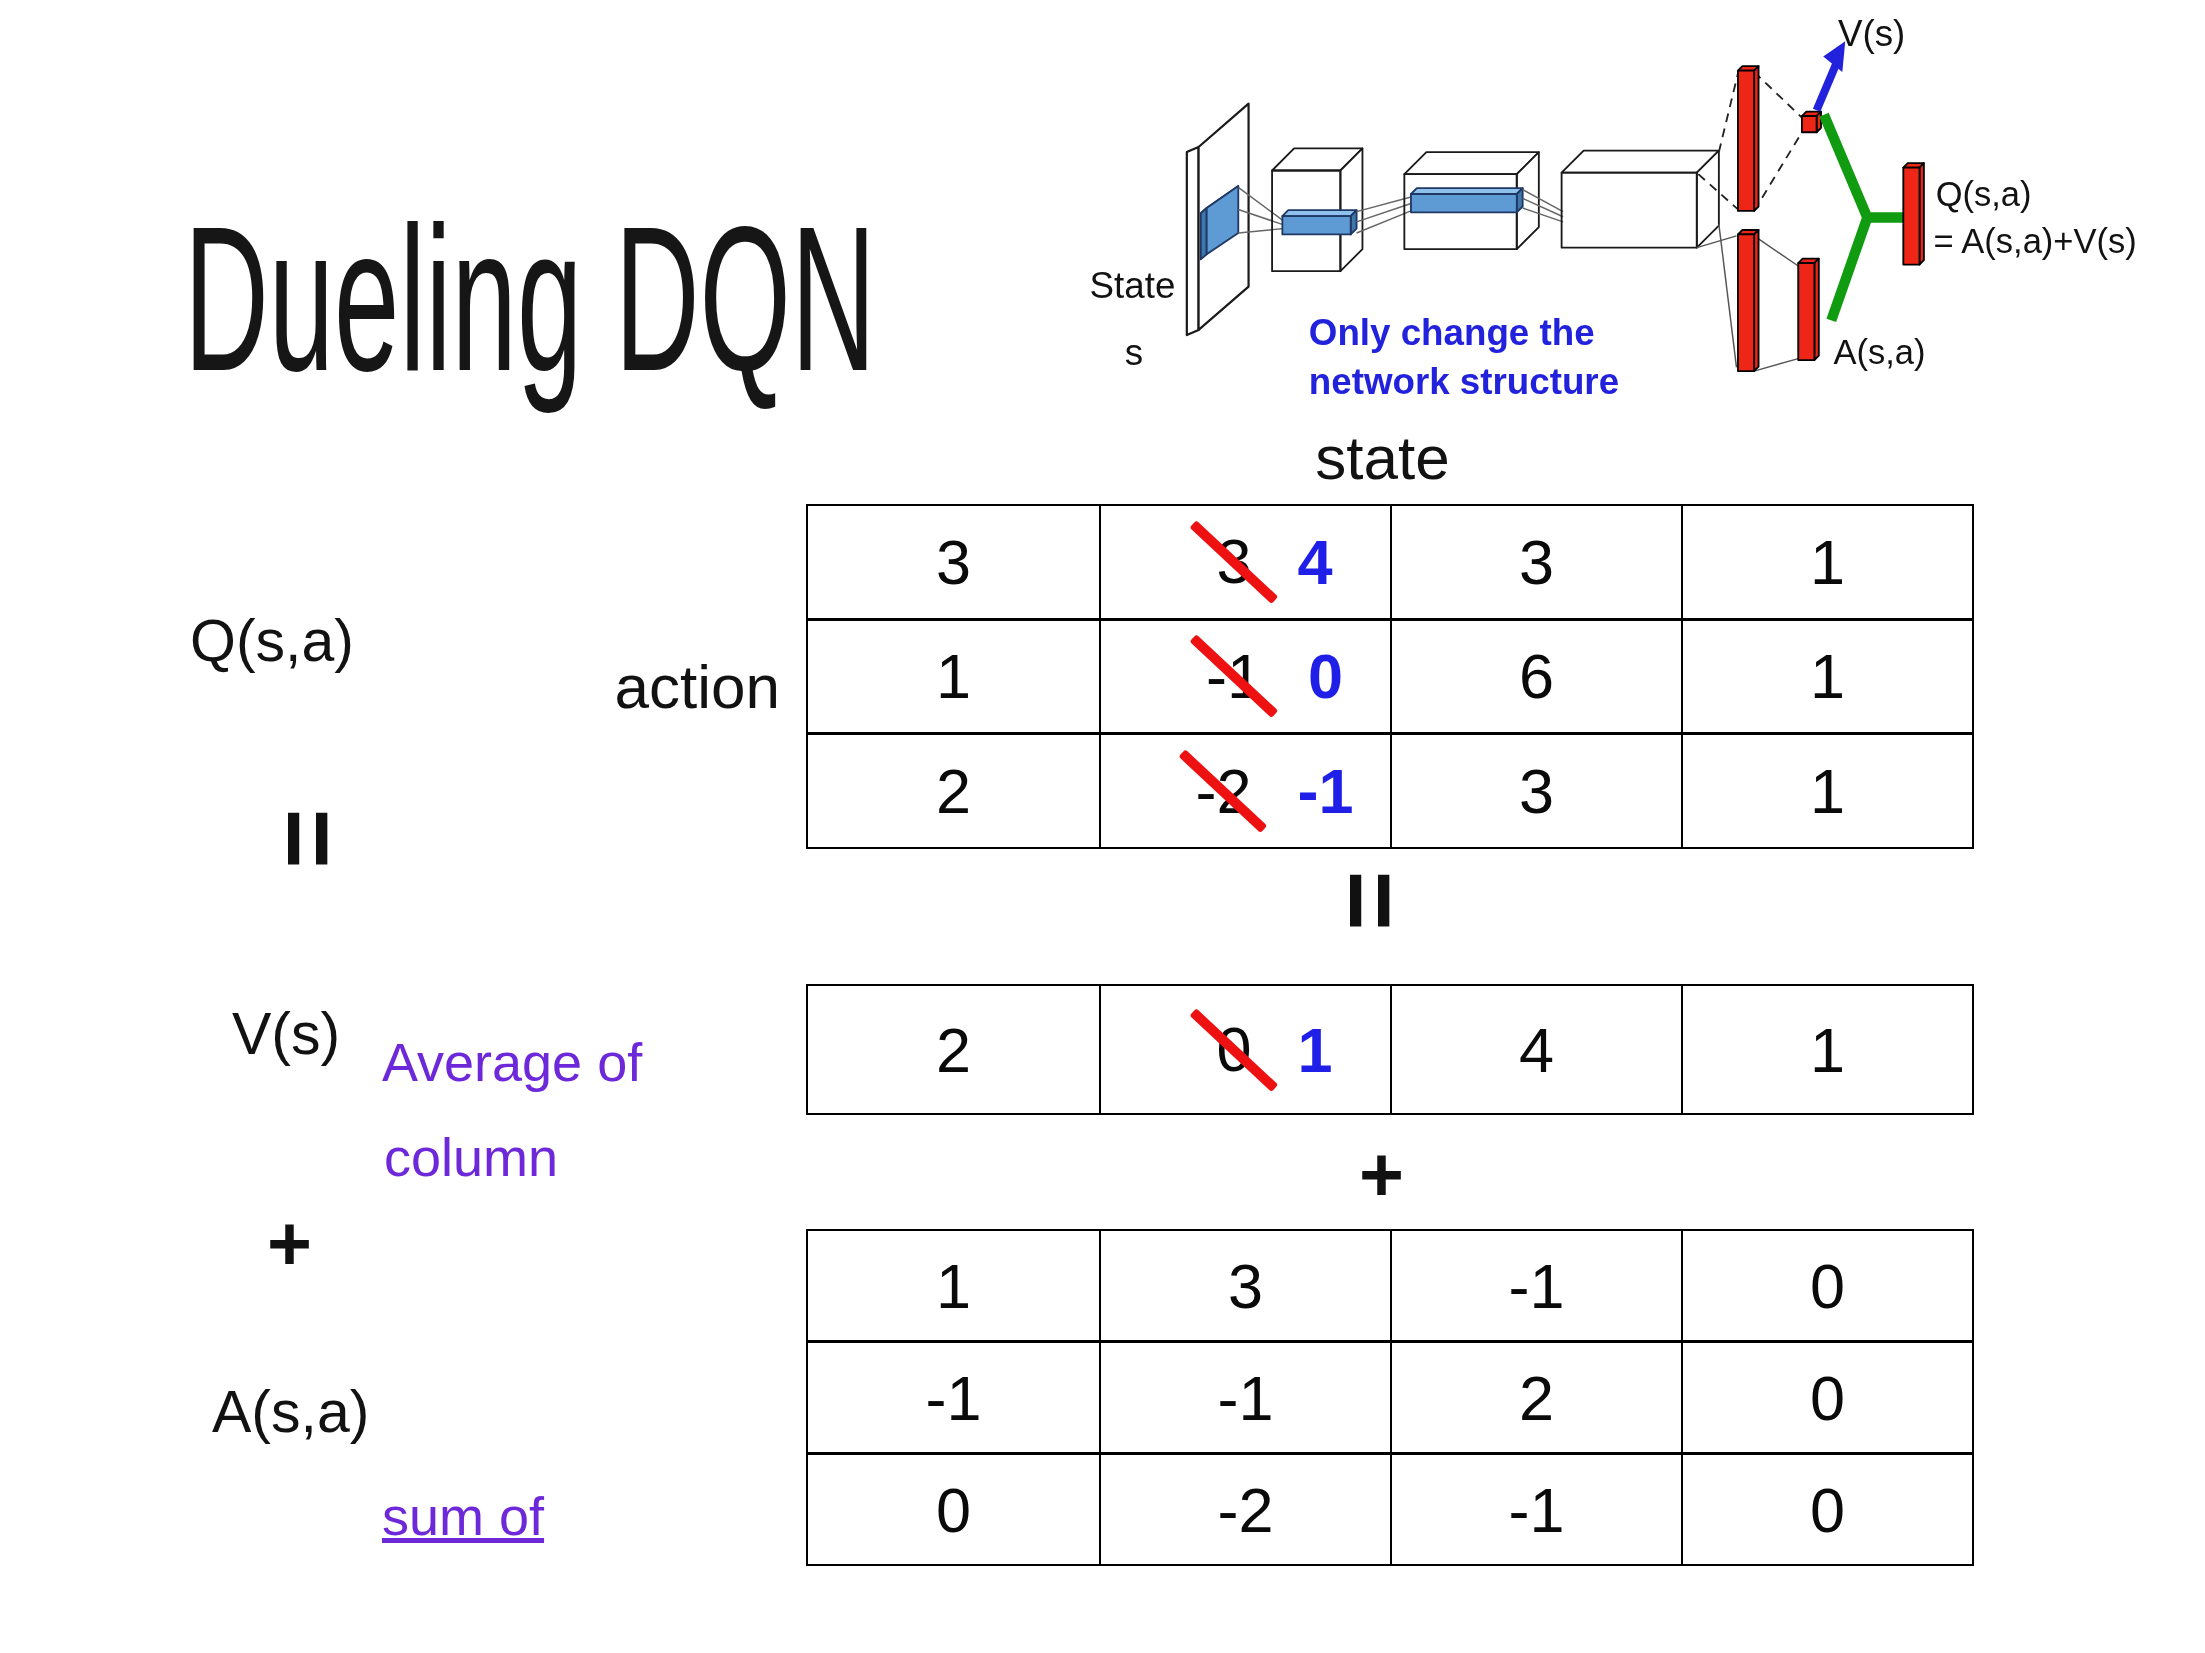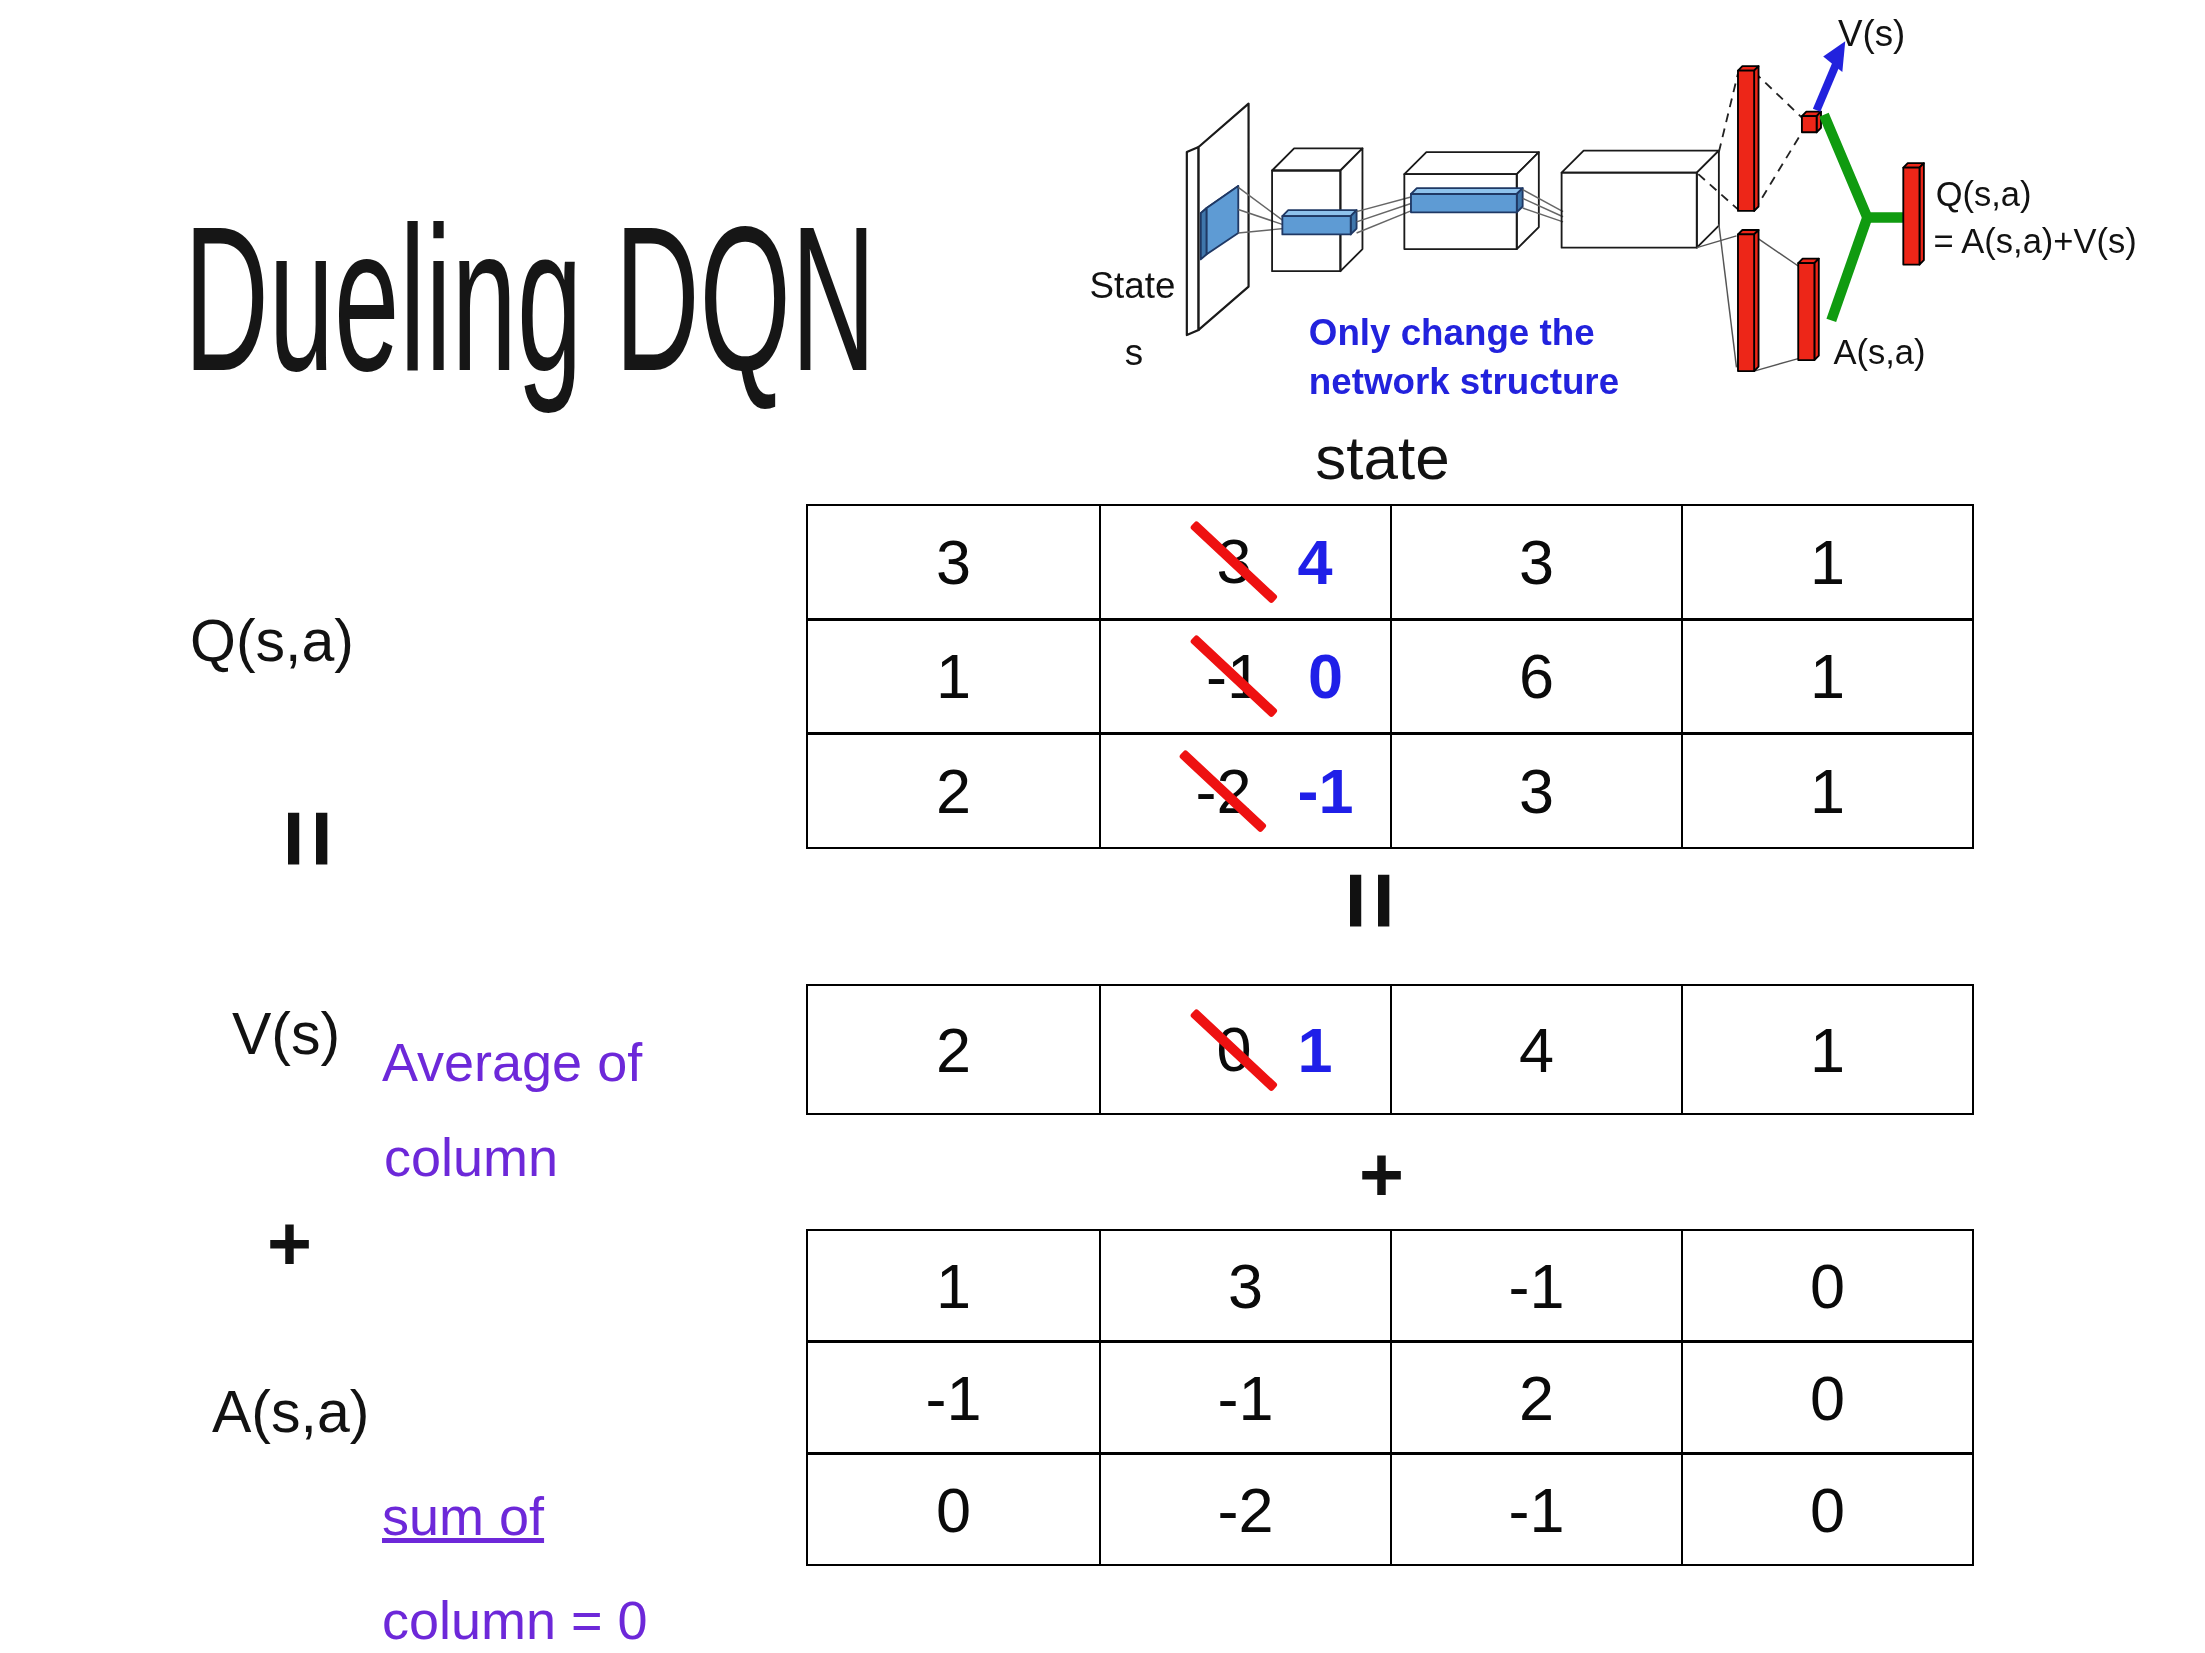--- a/index.html
+++ b/index.html
@@ -157,34 +157,34 @@
 
     <text x="1050" y="62" font-size="50" fill="#121212">V(s)</text>
     <text x="1183" y="281" font-size="47" fill="#121212">Q(s,a)</text>
     <text x="1180" y="344" font-size="47" fill="#121212">= A(s,a)+V(s)</text>
     <text x="1044" y="496" font-size="47" fill="#121212">A(s,a)</text>
     <text x="330" y="470" font-size="50" font-weight="600" fill="#2222dd">Only change the</text>
     <text x="330" y="536" font-size="50" font-weight="600" fill="#2222dd">network structure</text>
   </svg>
 
   <div class="abs lbl" style="left:1250px;top:422px;width:265px;text-align:center;font-size:62px;">state</div>
+  <div class="abs lbl" style="left:515px;top:651px;width:265px;text-align:right;font-size:62px;">action</div>
 
   <div class="abs lbl" style="left:190px;top:607px;font-size:59px;">Q(s,a)</div>
   <div class="abs cbox" style="left:235px;top:787px;">
       <span class="veq">=</span>
     </div>
   <div class="abs lbl" style="left:232px;top:1000px;font-size:59px;">V(s)</div>
   <div class="abs blue-note" style="left:382px;top:1031px;font-size:54px;">Average of</div>
   <div class="abs blue-note" style="left:384px;top:1126px;font-size:54px;">column</div>
   <div class="abs cbox" style="left:216px;top:1203px;height:81px;">
       <span class="plus">+</span>
     </div>
   <div class="abs lbl" style="left:212px;top:1378px;font-size:59px;">A(s,a)</div>
   <div class="abs blue-note" style="left:382px;top:1485px;font-size:54px;text-decoration:underline;">sum of</div>
-  <div class="abs blue-note" style="left:382px;top:1589px;font-size:54px;">column = 0</div>
 
   <div class="abs cbox" style="left:1297px;top:849px;">
       <span class="veq">=</span>
     </div>
   <div class="abs cbox" style="left:1308px;top:1134px;height:81px;">
       <span class="plus">+</span>
     </div>
 
   <div class="mtable" style="top:504px;height:345px;">
     <div class="cell">

